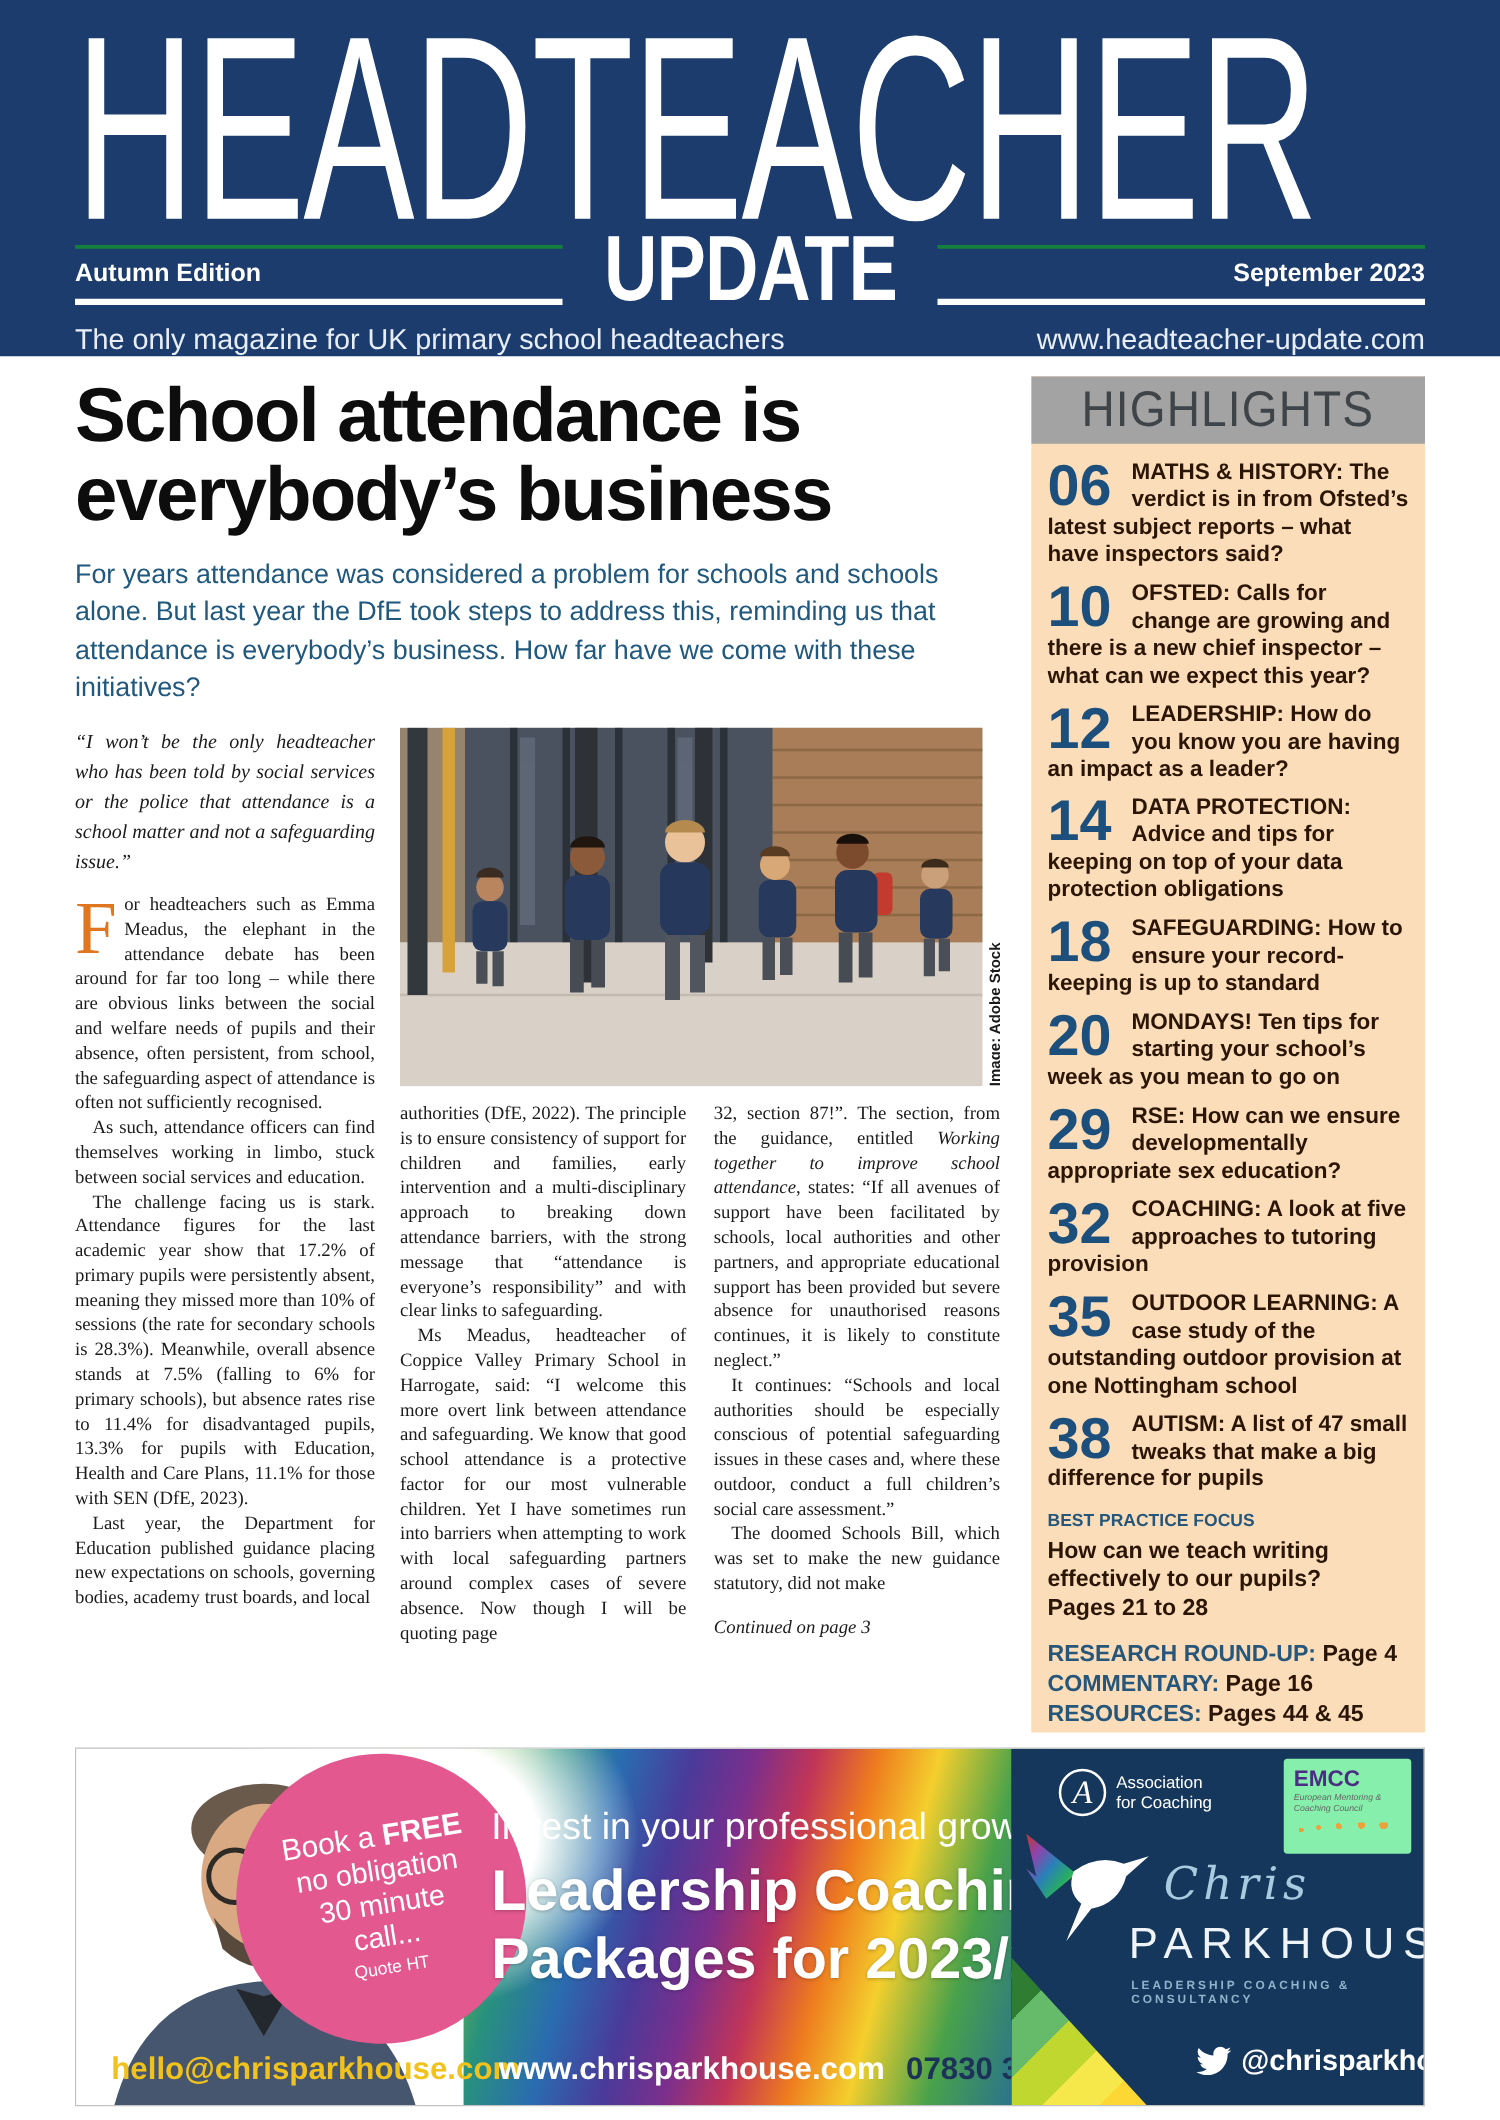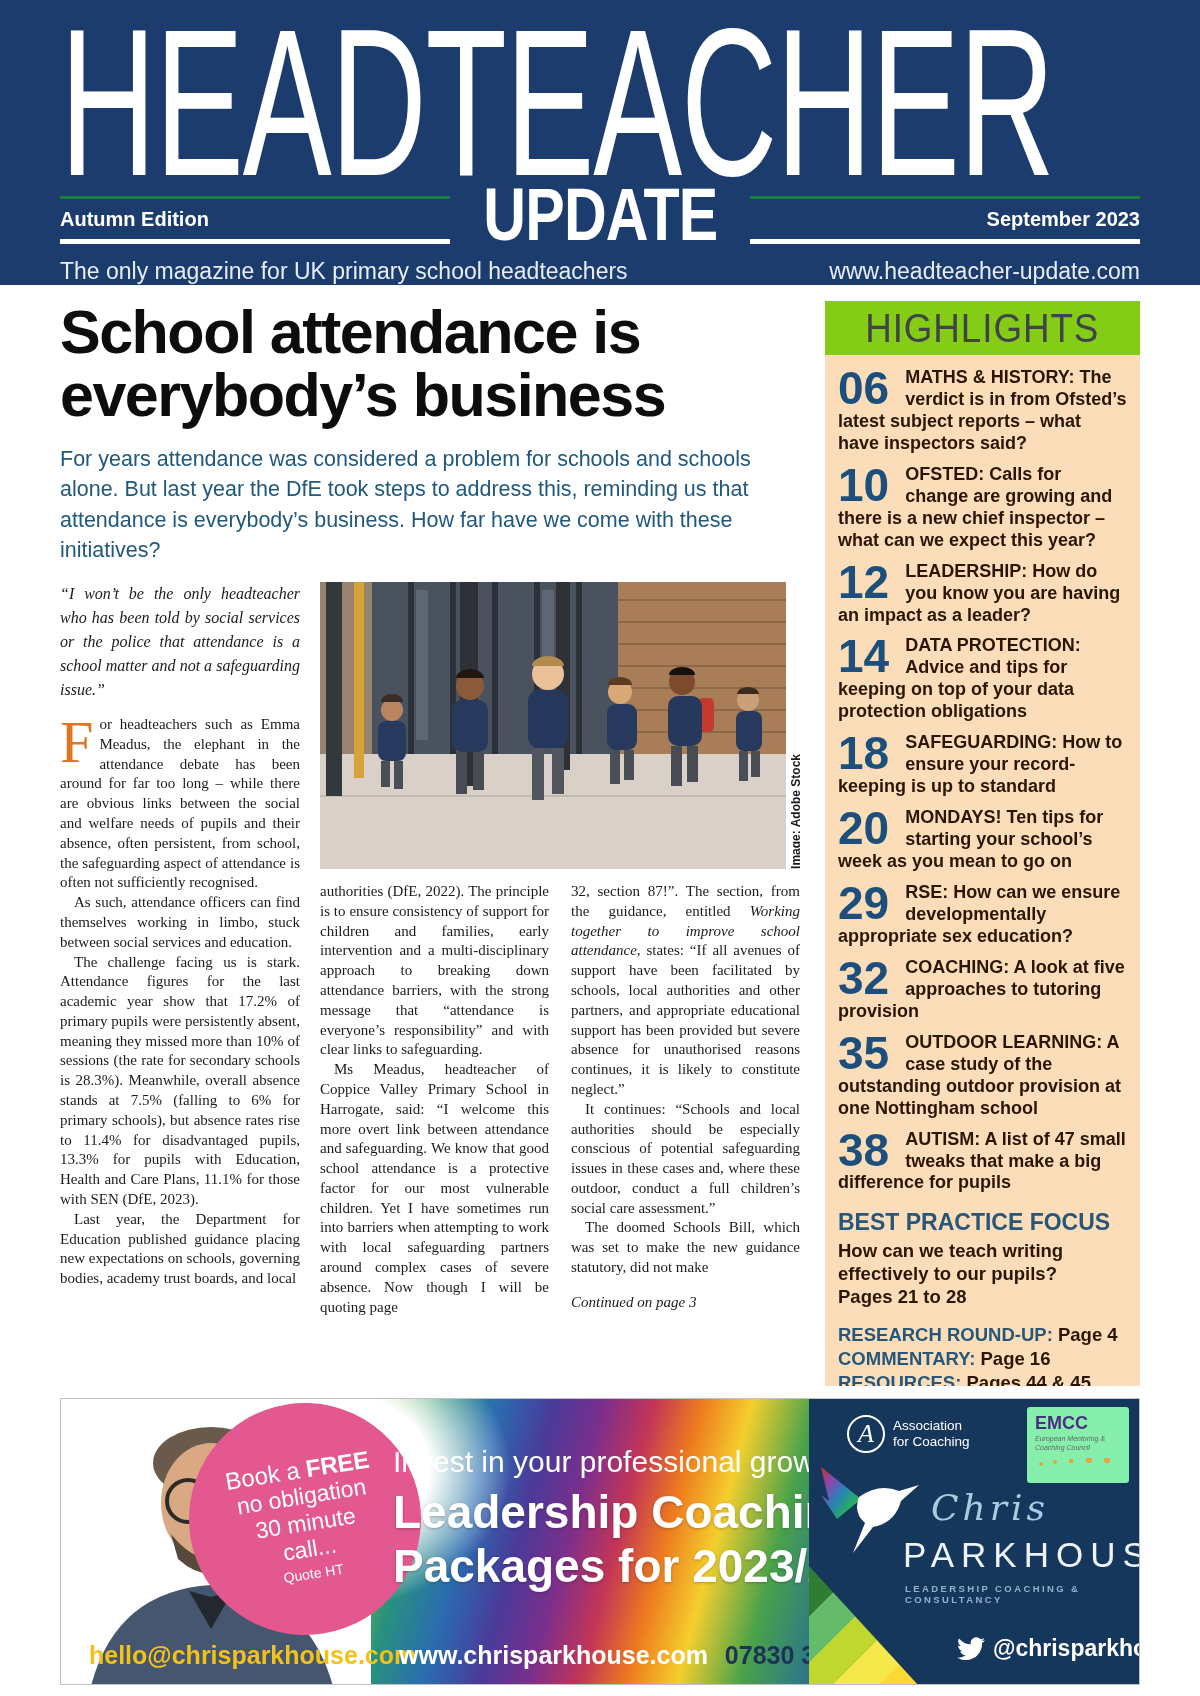--- a/index.html
+++ b/index.html
@@ -53,31 +53,31 @@
   .photo { width:466px; height:287px; display:block; }
   .photo-credit {
     position:absolute; right:-3px; bottom:0; writing-mode:vertical-rl; transform:rotate(180deg);
     font-family:"Liberation Sans", sans-serif; font-weight:700; font-size:12px; color:#1a1a1a;
   }
   .cols2 { display:flex; gap:22px; margin-top:13px; }
   .cols2 > div { width:229px; }
 
   
   .sidebar { width:315px; height:1085px; background:#fbdeb9; overflow:hidden; }
-  .hl-header { background:#84cc16; height:54px; display:flex; align-items:center; justify-content:center; }
+  .hl-header { background:#a3a3a3; height:54px; display:flex; align-items:center; justify-content:center; }
   .hl-header span {
     color:#3f4449; font-size:40px; font-weight:400; letter-spacing:1px;
     transform:scaleX(0.92); white-space:nowrap;
   }
   .hl-body { padding:12px 13px 0; }
   .hl-item { margin-bottom:9px; overflow:hidden; color:#2b1507; font-weight:700;
     font-size:18px; line-height:1.22; }
   .hl-num { float:left; color:#1d4f7c; font-weight:700; font-size:46px; line-height:42px; margin-right:16px; }
   .hl-bpf { margin-top:14px; color:#2b1507; font-weight:700; font-size:18.5px; line-height:1.25; }
-  .hl-bpf-head { color:#27567b; font-size:23px; margin-bottom:2px; }
+  .hl-bpf-head { color:#27567b; font-size:14px; margin-bottom:2px; }
   .hl-footer { margin-top:14px; font-weight:700; font-size:18.5px; line-height:1.3; }
   .hl-footer .lab { color:#27567b; }
   .hl-footer .val { color:#2b1507; }
 
   
   .ad { position:absolute; left:60px; top:1398px; width:1080px; height:287px;
     background:#ffffff; border:1px solid #c2c2c2; overflow:hidden; }
   .ad-rainbow { position:absolute; top:0; bottom:0; left:150px; right:300px;
     background:linear-gradient(105deg,#ffffff 0%,#ffffff 10%,#f3e14c 16%,#8bc53f 25%,
       #28927c 33%,#2a6cb0 41%,#4a3a99 49%,#7b2f8c 56%,#c23557 63%,#ee7c1e 70%,

